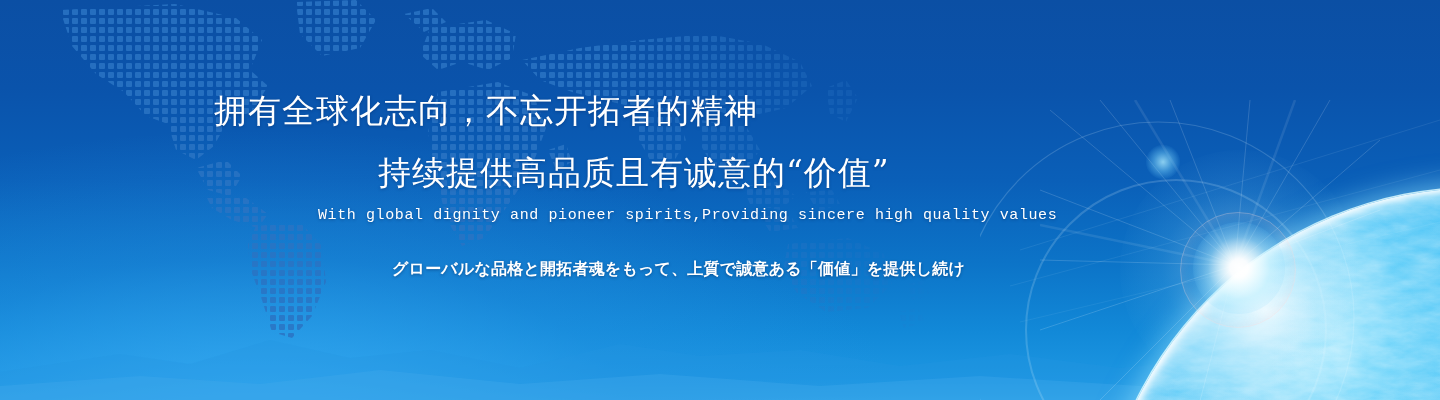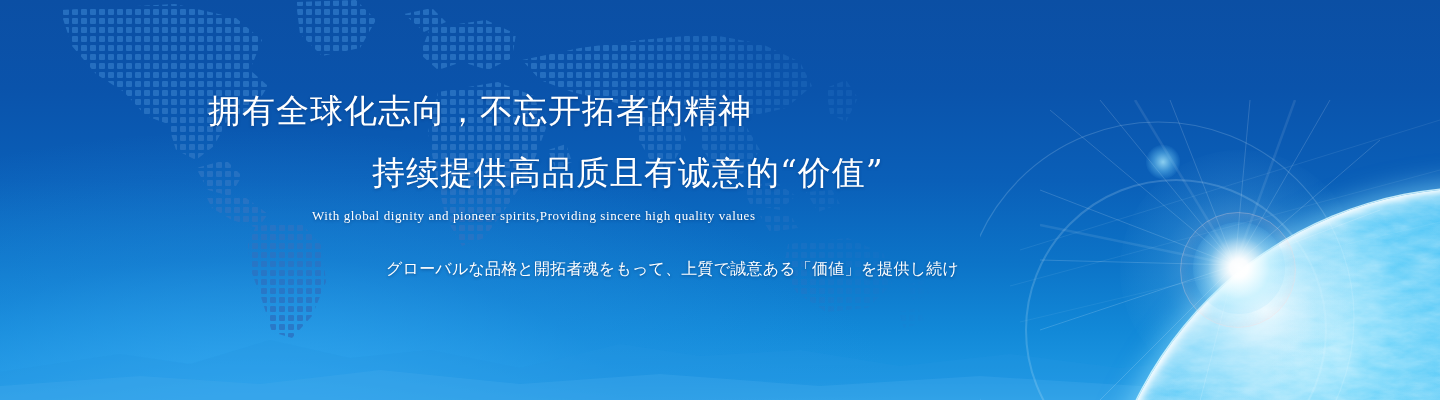--- a/index.html
+++ b/index.html
@@ -140,21 +140,21 @@
   }
   .flare-arcs{
     position:absolute; right:0; top:0;
     width:460px; height:400px;
     pointer-events:none; opacity:0.38;
   }
   .flare-arcs svg{ display:block; width:100%; height:100%; }
 
   
   .copy{
-    position:absolute; left:10px; top:0;
+    position:absolute; left:16px; top:0;
     width:1100px; height:344px;
     pointer-events:none;
   }
   .headline{
     position:absolute;
     left:0; top:88px;
     width:920px;
     color:#ffffff;
     font-family:"DejaVu Serif","Liberation Serif",serif;
     font-size:33px;
@@ -166,38 +166,38 @@
   }
   .headline .l1{ display:block; padding-left:198px; }
   .headline .l2{ display:block; padding-left:362px;margin-top:16px; }
 
   .subtitle-en{
     position:absolute;
     left:0; top:206px;
     width:1100px;
     padding-left:302px;
     color:#ffffff;
-    font-family:Liberation Serif, serif;
-    font-size:13px;
+    font-family:Liberation Mono, monospace;
+    font-size:15px;
     line-height:20px;
     letter-spacing:0.6px;
     text-shadow:0 1px 3px rgba(0,30,80,0.40);
     pointer-events:auto;
   }
 
   .subtitle-jp{
     position:absolute;
     left:0; top:258px;
     width:1100px;
     padding-left:376px;
     color:#ffffff;
     font-family:"DejaVu Sans","Liberation Sans",sans-serif;
     font-size:16px;
     line-height:22px;
-    font-weight:400;
+    font-weight:700;
     letter-spacing:0.2px;
     text-shadow:0 1px 3px rgba(0,30,80,0.45);
     pointer-events:auto;
   }
 </style>
 </head>
 <body>
 
 <div class="banner">
 

